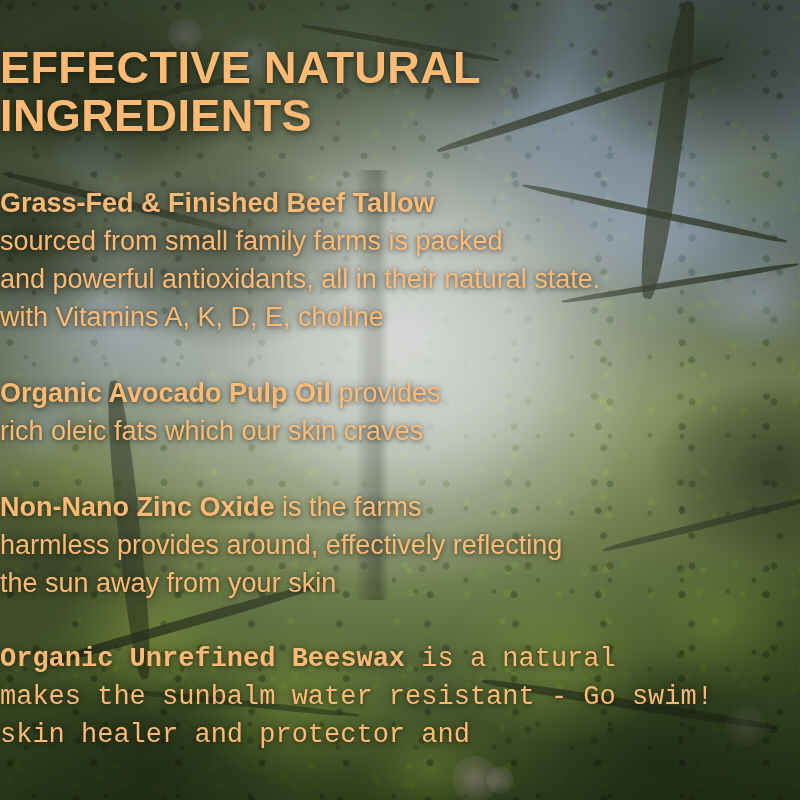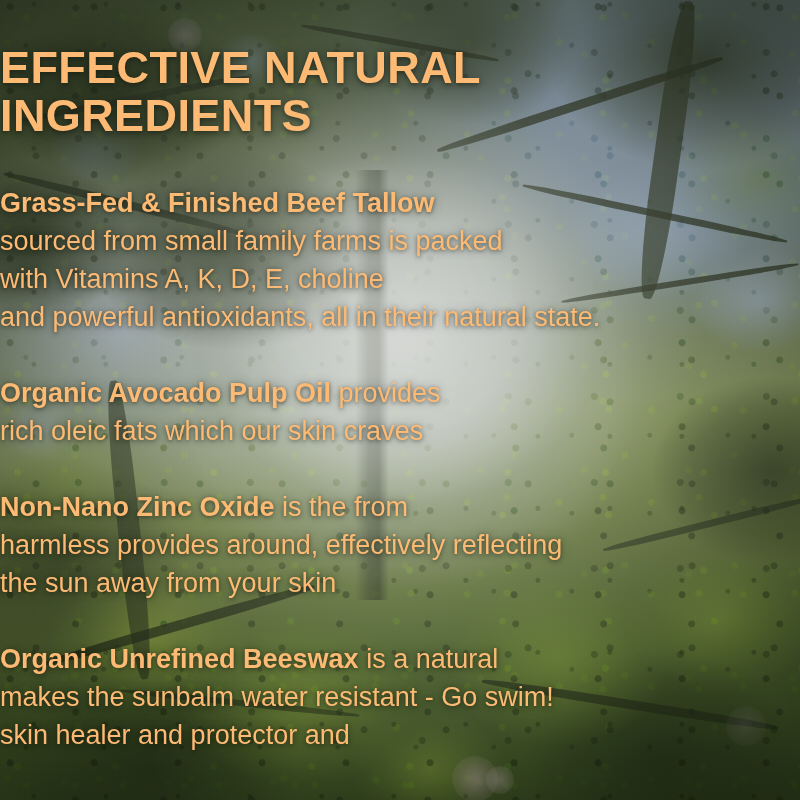--- a/index.html
+++ b/index.html
@@ -167,21 +167,21 @@
     left: 0; right: 0;
     top: 184px;
   }
   .ingredient-block {
     font-size: 27px;
     line-height: 38px;
     font-weight: normal;
     text-shadow: 0 1px 4px rgba(22,28,16,0.60), 0 0 12px rgba(22,28,16,0.30);
     margin-bottom: 38px;
   }
-  .ingredient-block:last-child { margin-bottom: 0; }
+  .ingredient-block:last-child { margin-bottom: 0; font-family: Liberation Mono, monospace; }
   .ingredient-name { font-weight: bold; }
   .ingredient-line { display: block; }
 </style>
 </head>
 <body>
 
 <div id="poster">
 
   <div class="bg-layer bg-base"></div>
   <div class="bg-layer bg-sky"></div>
@@ -217,29 +217,29 @@
 
     <div class="poster-title">
       <span class="ingredient-line">EFFECTIVE NATURAL</span>
       <span class="ingredient-line">INGREDIENTS</span>
     </div>
 
     <div class="blocks">
         <div class="ingredient-block">
           <span class="ingredient-line"><span class="ingredient-name">Grass-Fed &amp; Finished Beef Tallow</span></span>
           <span class="ingredient-line">sourced from small family farms is packed</span>
+          <span class="ingredient-line">and powerful antioxidants, all in their natural state.</span>
           <span class="ingredient-line">with Vitamins A, K, D, E, choline</span>
-          <span class="ingredient-line">and powerful antioxidants, all in their natural state.</span>
         </div>
         <div class="ingredient-block">
           <span class="ingredient-line"><span class="ingredient-name">Organic Avocado Pulp Oil</span><span> provides</span></span>
           <span class="ingredient-line">rich oleic fats which our skin craves</span>
         </div>
         <div class="ingredient-block">
-          <span class="ingredient-line"><span class="ingredient-name">Non-Nano Zinc Oxide</span><span> is the from</span></span>
+          <span class="ingredient-line"><span class="ingredient-name">Non-Nano Zinc Oxide</span><span> is the farms</span></span>
           <span class="ingredient-line">harmless provides around, effectively reflecting</span>
           <span class="ingredient-line">the sun away from your skin</span>
         </div>
         <div class="ingredient-block">
           <span class="ingredient-line"><span class="ingredient-name">Organic Unrefined Beeswax</span><span> is a natural</span></span>
           <span class="ingredient-line">makes the sunbalm water resistant - Go swim!</span>
           <span class="ingredient-line">skin healer and protector and</span>
         </div>
       </div>
 

